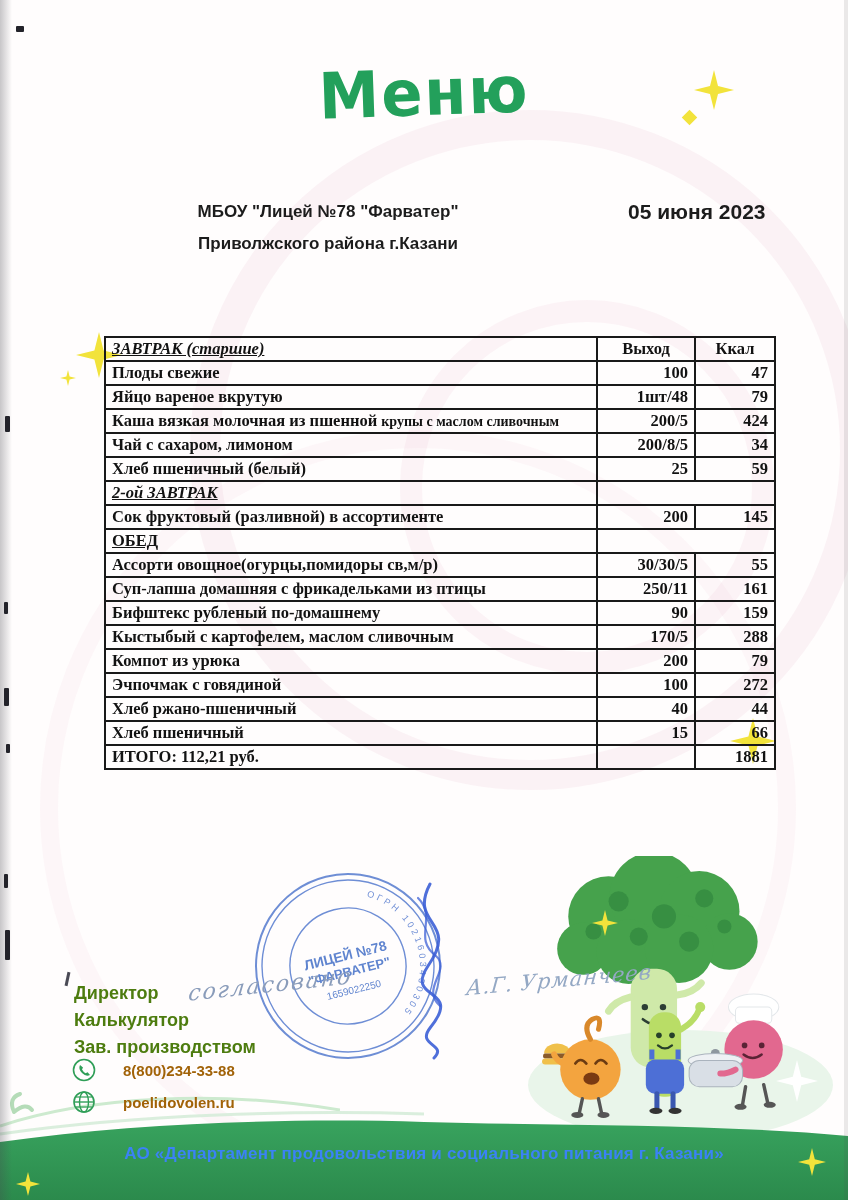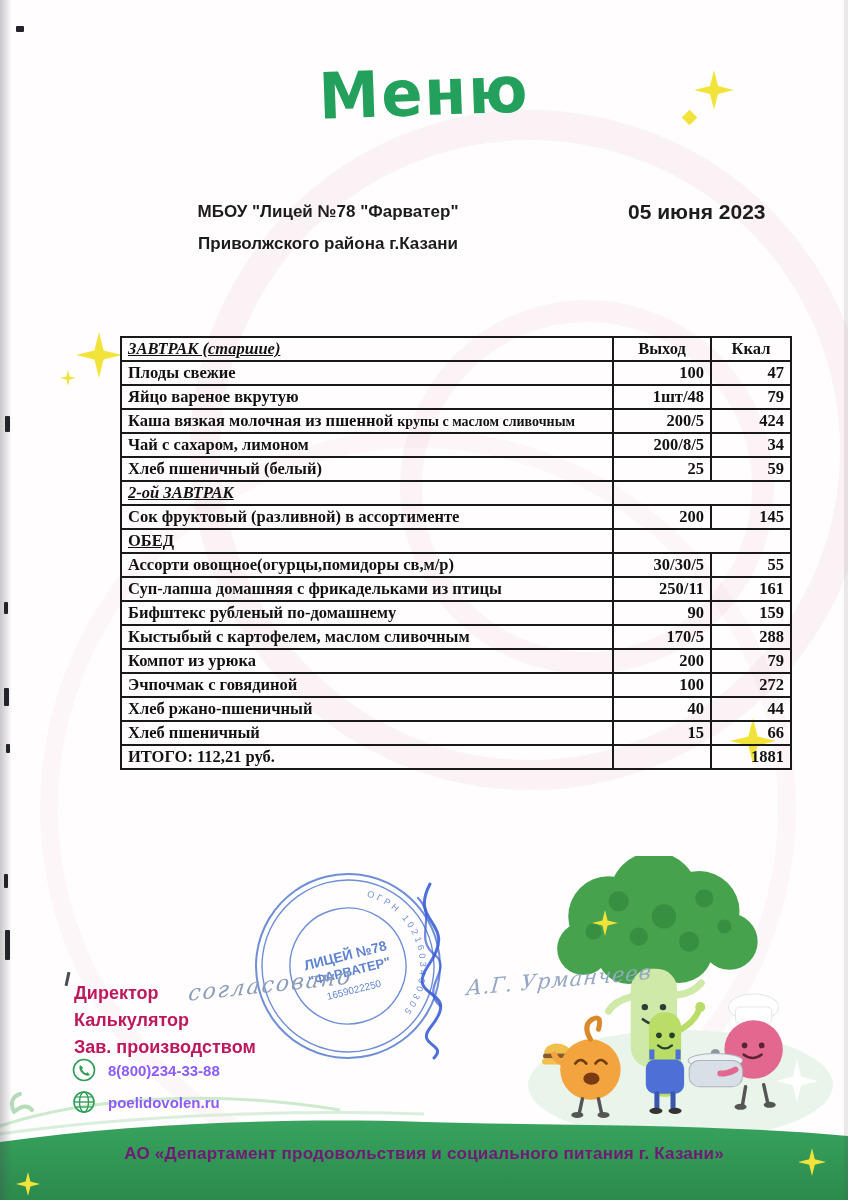--- a/index.html
+++ b/index.html
@@ -17,52 +17,52 @@
   .diamond{position:absolute;background:#f2e33b;transform:rotate(45deg);z-index:1;}
   
   .menu-title{position:absolute;top:56px;left:0;right:0;text-align:center;z-index:2;
     font-family:"DejaVu Sans",sans-serif;font-size:64px;font-weight:bold;color:#23a05b;
     transform:rotate(-2deg) scaleX(0.95);letter-spacing:2px;}
   
   .org-block{position:absolute;left:128px;top:196px;width:400px;text-align:center;z-index:2;
     font-size:17px;font-weight:bold;color:#1c1c1c;line-height:32px;}
   .date{position:absolute;left:628px;top:200px;font-size:21px;font-weight:bold;color:#1c1c1c;z-index:2;}
   
-  table.menu{position:absolute;left:120px;top:336px;width:670px;border-collapse:collapse;z-index:3;
+  table.menu{position:absolute;left:104px;top:336px;width:670px;border-collapse:collapse;z-index:3;
     font-family:"Liberation Serif","DejaVu Serif",serif;font-weight:bold;font-size:16.5px;color:#121212;
     table-layout:fixed;}
   table.menu td{border:2px solid #191919;height:22px;padding:0 6px;white-space:nowrap;overflow:hidden;background:transparent;}
   td.name{text-align:left;}
   td.num{text-align:right;font-size:16.5px;}
   td.hdr{text-align:center;}
   .sec-label{text-decoration:underline;}
   .sec-italic{font-style:italic;}
   .small-note{font-size:14px;font-weight:bold;}
   
   .stamp{position:absolute;left:248px;top:866px;width:200px;height:200px;z-index:2;
     transform:rotate(-14deg);opacity:.88;}
   .pen-sign{position:absolute;left:368px;top:878px;width:120px;height:185px;z-index:3;}
   .handnote{position:absolute;z-index:3;font-family:"DejaVu Serif","Liberation Serif",serif;font-style:italic;}
   .approved{left:188px;top:972px;font-size:22px;color:#8a9cba;transform:rotate(-6deg) skewX(-12deg);letter-spacing:2px;}
   .sig2{left:466px;top:968px;font-size:21px;color:#94a8c4;transform:rotate(-5deg) skewX(-10deg);letter-spacing:1px;}
   .pen-tick{position:absolute;left:66px;top:972px;width:3px;height:14px;background:#4a4a55;transform:rotate(12deg);z-index:3;}
   
-  .roles{position:absolute;left:74px;top:980px;z-index:2;color:#be185d;font-size:18px;font-weight:600;line-height:27px;}
-  .contact-row{position:absolute;left:72px;z-index:2;display:flex;align-items:center;gap:12px;
-    color:#8b5cf6;font-size:15px;font-weight:600;}
+  .roles{position:absolute;left:74px;top:980px;z-index:2;color:#4d7c0f;font-size:18px;font-weight:600;line-height:27px;}
+  .contact-row{position:absolute;left:72px;z-index:2;display:flex;align-items:center;gap:27px;
+    color:#a16207;font-size:15px;font-weight:600;}
   .contact-phone{top:1058px;}
   .contact-site{top:1090px;}
   
   .veg-blob{position:absolute;left:528px;top:1030px;width:305px;height:110px;border-radius:50%;
     background:#e9f5ea;z-index:1;}
   .veggies{position:absolute;left:538px;top:856px;width:262px;height:272px;z-index:2;}
   .left-swoosh{position:absolute;left:0;top:1082px;width:340px;height:64px;z-index:1;}
   .footer-band{position:absolute;left:0;top:1108px;width:848px;height:92px;z-index:1;}
   .footer-text{position:absolute;left:0;right:0;top:1144px;text-align:center;z-index:2;
-    color:#701a75;font-size:17px;font-weight:bold;letter-spacing:.2px;}
+    color:#3b82f6;font-size:17px;font-weight:bold;letter-spacing:.2px;}
   
   .scan-left{position:absolute;left:0;top:0;width:12px;height:100%;z-index:5;
     background:linear-gradient(90deg,rgba(70,70,78,.30),rgba(70,70,78,0));}
   .scan-right{position:absolute;right:0;top:0;width:4px;height:100%;z-index:5;background:rgba(80,80,85,.12);}
   .speck{position:absolute;background:#23232a;z-index:6;border-radius:1px;}
 </style>
 </head>
 <body>
 
 <div class="page">

